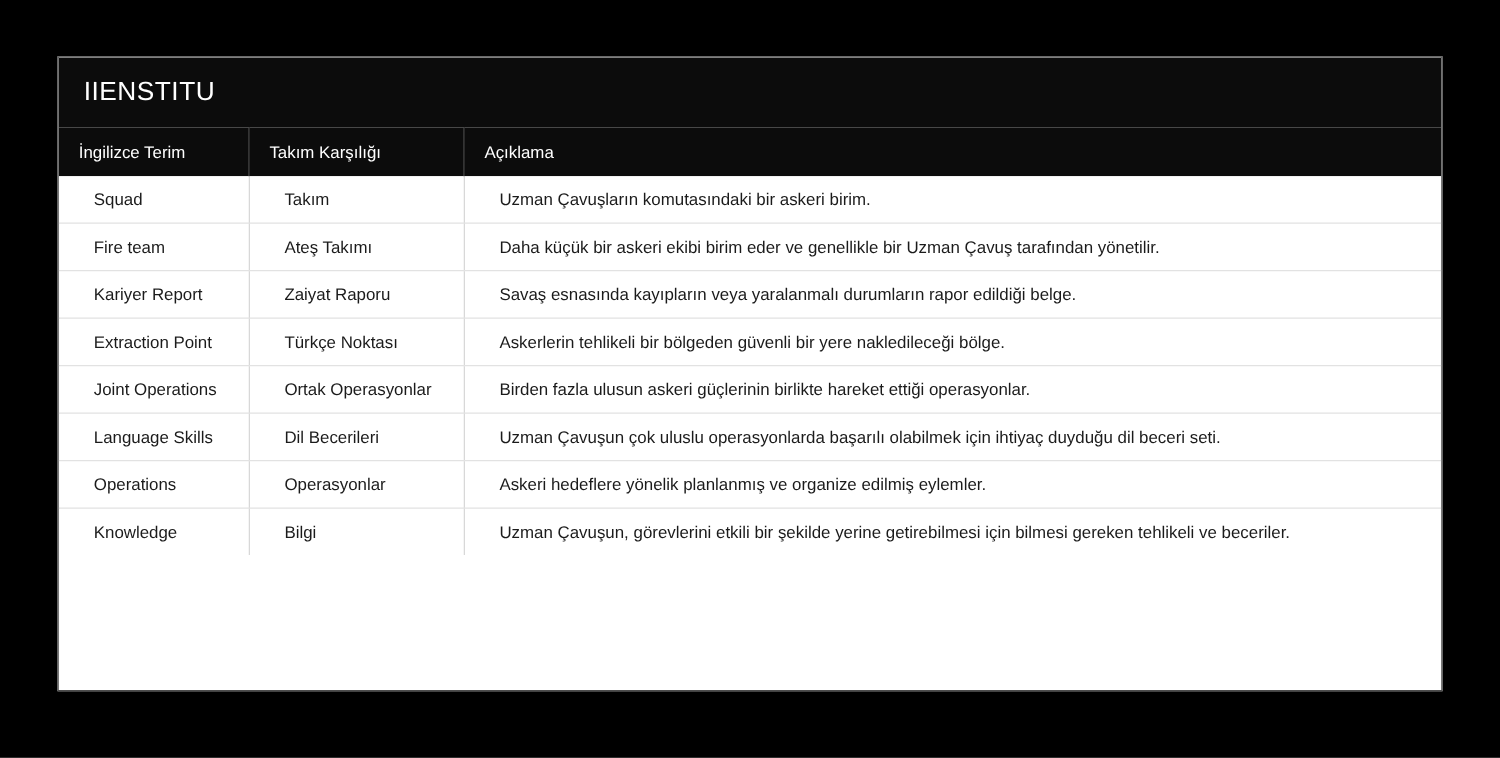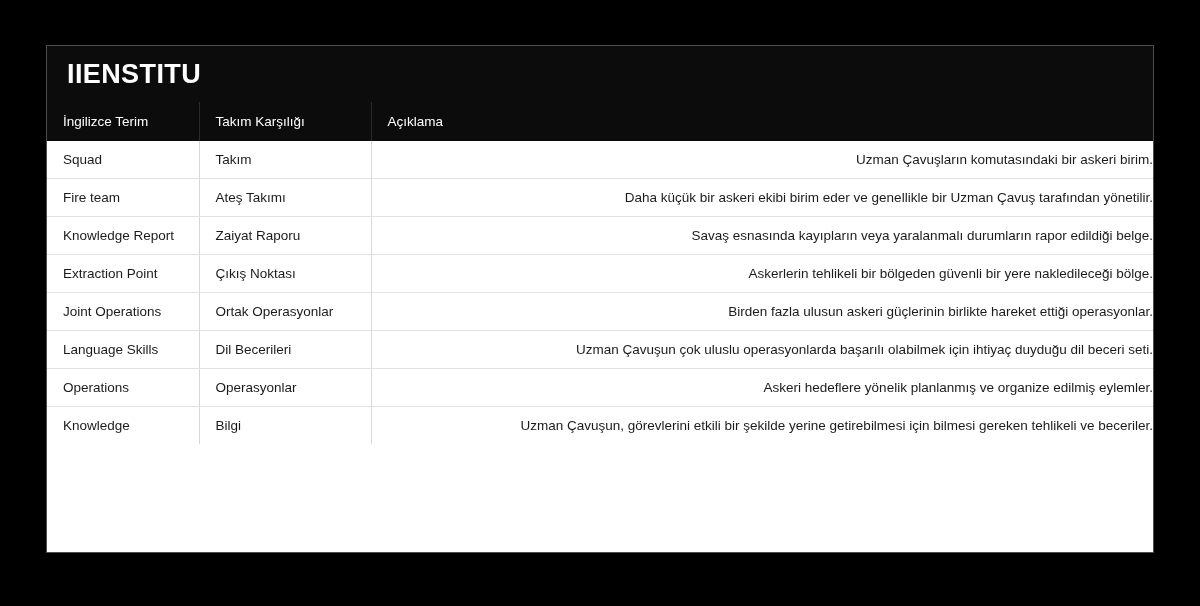--- a/index.html
+++ b/index.html
@@ -36,22 +36,22 @@
     height: 56px;
     background: #0c0c0c;
     display: flex;
     align-items: center;
     padding-left: 20px;
     box-sizing: border-box;
   }
 
   .brand-title {
     color: #ffffff;
-    font-size: 27px;
-    font-weight: bold;
+    font-size: 21px;
+    font-weight: normal;
     letter-spacing: 0.4px;
   }
 
   table {
     width: 100%;
     border-collapse: collapse;
     table-layout: fixed;
   }
 
   thead th {
@@ -63,30 +63,30 @@
     padding: 12px 0 12px 16px;
     height: 20px;
     box-sizing: border-box;
     border-right: 1px solid #2a2a2a;
   }
   thead th:last-child { border-right: none; }
 
   tbody td {
     font-size: 13.5px;
     color: #1b1b1b;
-    padding: 11px 0 11px 16px;
+    padding: 11px 0 11px 28px;
     border-bottom: 1px solid #e2e2e2;
     border-right: 1px solid #d8d8d8;
     background: #ffffff;
     white-space: nowrap;
     overflow: hidden;
     text-overflow: ellipsis;
     box-sizing: border-box;
   }
-  tbody td:last-child { border-right: none; text-align: right; }
+  tbody td:last-child { border-right: none; }
   tbody tr:last-child td { border-bottom: none; }
 
   .col-en { width: 152px; }
   .col-tr { width: 172px; }
   .col-desc { width: auto; }
 </style>
 </head>
 <body>
 
 <div class="page">
@@ -109,27 +109,27 @@
           <td class="col-en">Squad</td>
           <td class="col-tr">Takım</td>
           <td class="col-desc">Uzman Çavuşların komutasındaki bir askeri birim.</td>
         </tr>
         <tr>
           <td class="col-en">Fire team</td>
           <td class="col-tr">Ateş Takımı</td>
           <td class="col-desc">Daha küçük bir askeri ekibi birim eder ve genellikle bir Uzman Çavuş tarafından yönetilir.</td>
         </tr>
         <tr>
-          <td class="col-en">Knowledge Report</td>
+          <td class="col-en">Kariyer Report</td>
           <td class="col-tr">Zaiyat Raporu</td>
           <td class="col-desc">Savaş esnasında kayıpların veya yaralanmalı durumların rapor edildiği belge.</td>
         </tr>
         <tr>
           <td class="col-en">Extraction Point</td>
-          <td class="col-tr">Çıkış Noktası</td>
+          <td class="col-tr">Türkçe Noktası</td>
           <td class="col-desc">Askerlerin tehlikeli bir bölgeden güvenli bir yere nakledileceği bölge.</td>
         </tr>
         <tr>
           <td class="col-en">Joint Operations</td>
           <td class="col-tr">Ortak Operasyonlar</td>
           <td class="col-desc">Birden fazla ulusun askeri güçlerinin birlikte hareket ettiği operasyonlar.</td>
         </tr>
         <tr>
           <td class="col-en">Language Skills</td>
           <td class="col-tr">Dil Becerileri</td>

